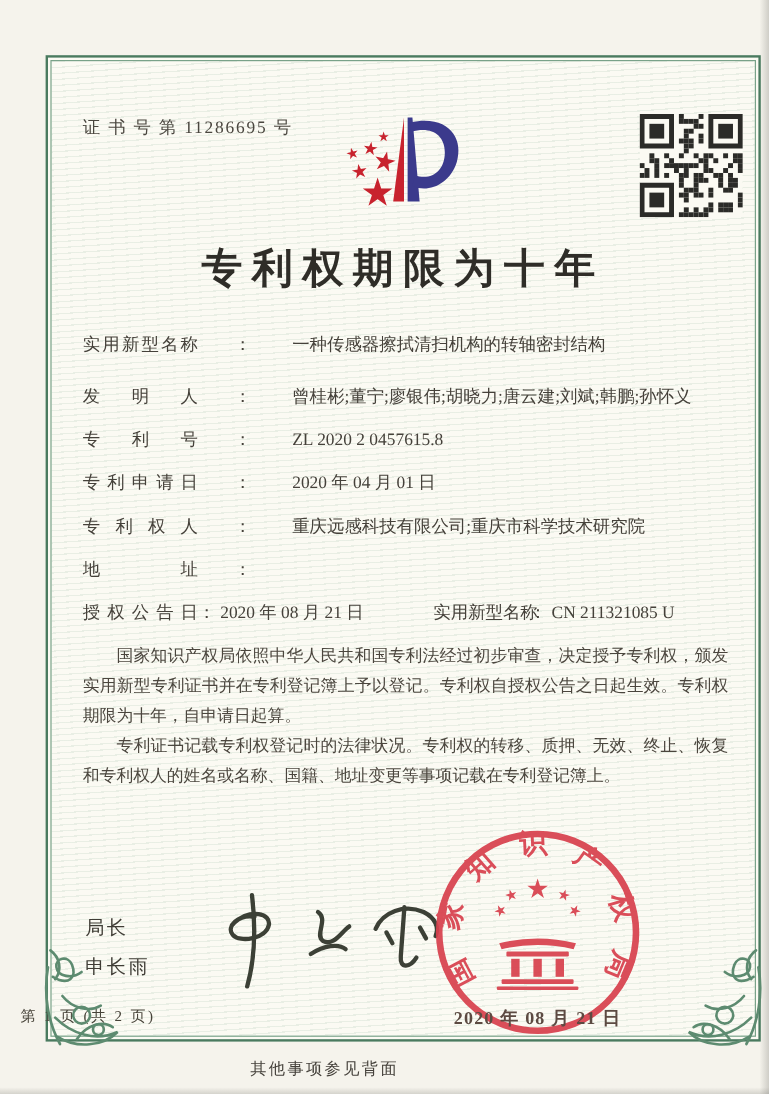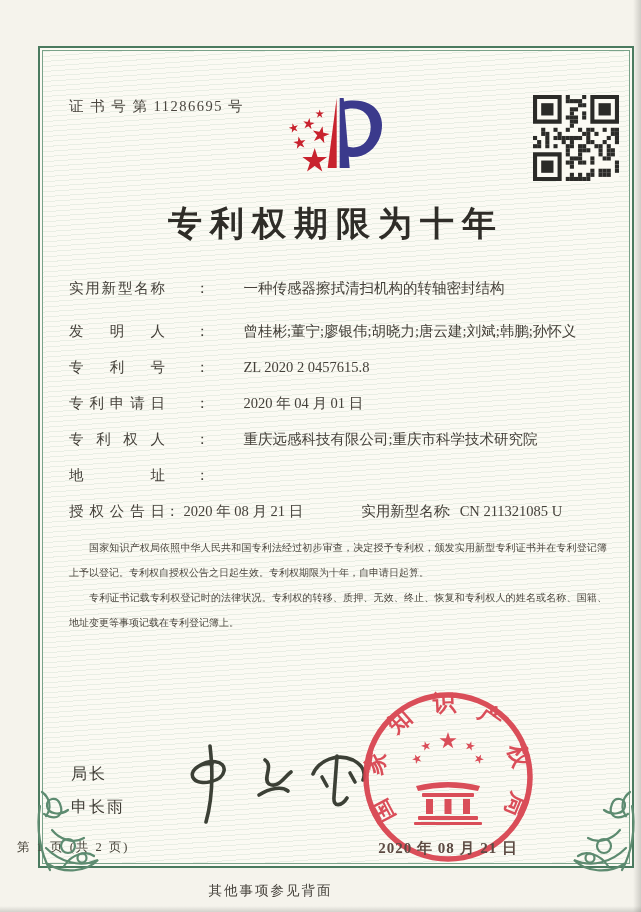--- a/index.html
+++ b/index.html
@@ -58,21 +58,21 @@
   .field-label{display:inline-block;width:96px;flex:0 0 96px;
     text-align:justify;text-align-last:justify;white-space:nowrap;}
   .field-colon{flex:0 0 auto;}
   .field-value{flex:1;margin-left:4px;}
   .grant-row{display:flex;margin-bottom:0;}
   .grant-group{display:flex;}
   .grant-group.second{margin-left:28px;}
   .grant-group.second .field-label{width:80px;flex:0 0 80px;}
 
   .paragraphs{margin-top:13px;text-align:justify;}
-  .paragraphs p{text-indent:2em;font-size:10px;line-height:25px;color:#4b463e;margin:0;}
+  .paragraphs p{text-indent:2em;font-size:14px;line-height:25px;color:#4b463e;margin:0;}
 
   .director{position:absolute;left:28px;top:706px;font-size:16px;line-height:33px;letter-spacing:2px;color:#3f3c35;}
   .signature{position:absolute;left:122px;top:688px;width:218px;height:88px;}
 
   .seal{position:absolute;left:317px;top:638px;width:176px;height:176px;opacity:0.93;}
   .seal-date{
     position:absolute;left:317px;top:788px;width:176px;text-align:center;
     font-size:15px;letter-spacing:1px;color:#5c4a42;font-weight:bold;
   }
 

